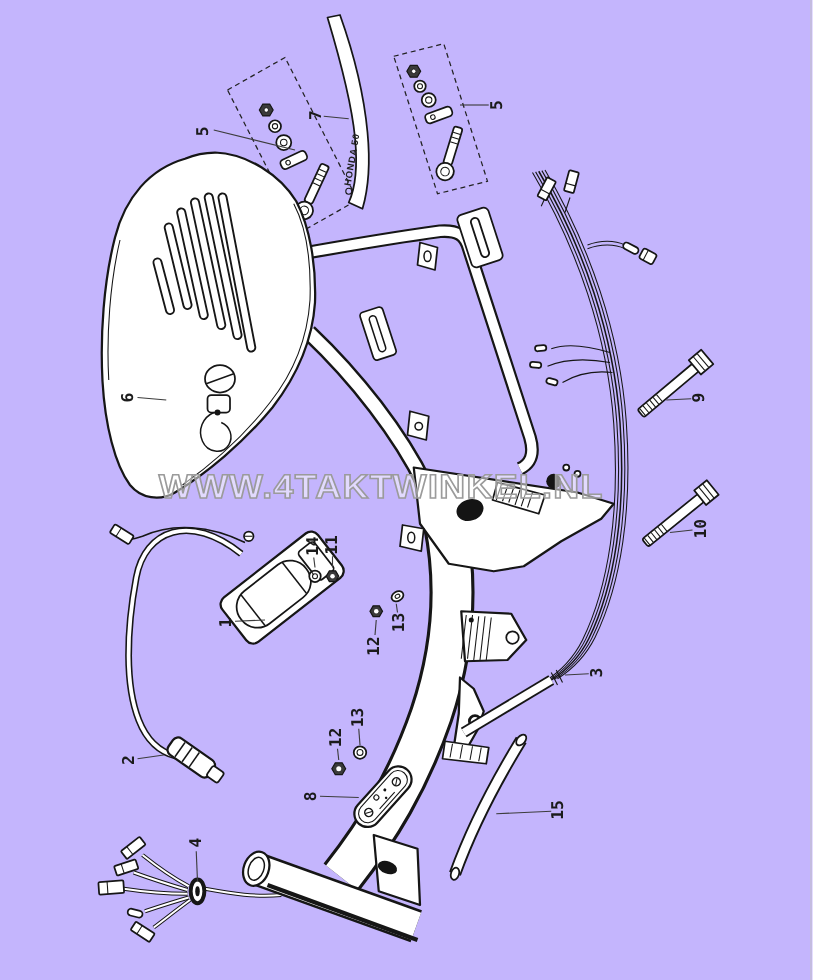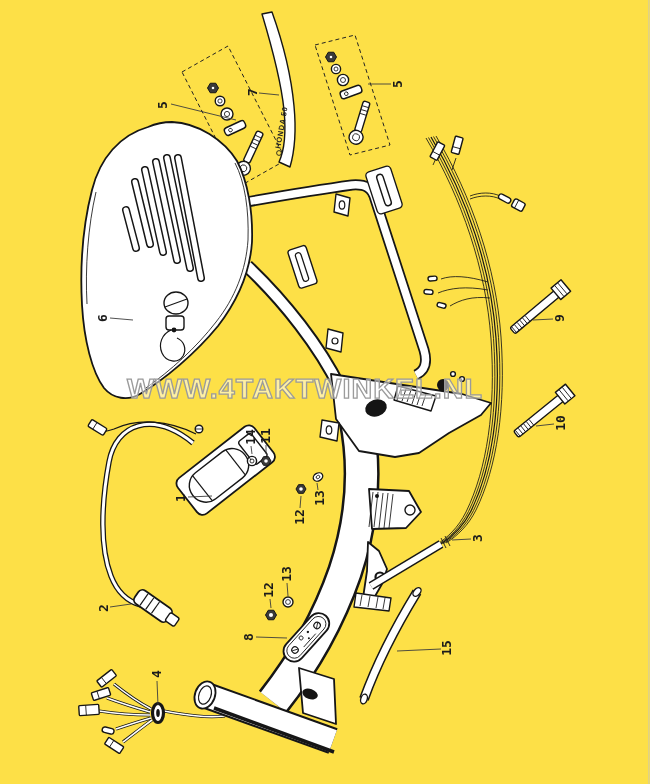--- a/index.html
+++ b/index.html
@@ -1,16 +1,16 @@
 <!DOCTYPE html>
 <html><head>
 <meta charset="utf-8">
 <style>
   html,body{margin:0;padding:0;background:#ffffff;}
-  .stage{width:650px;height:784px;background:#fde047;position:relative;overflow:hidden;
+  .stage{width:650px;height:784px;background:#c4b5fd;position:relative;overflow:hidden;
          font-family:"Liberation Sans",sans-serif;}
   svg{display:block}
   .callout{font-family:"DejaVu Sans Mono",monospace;font-weight:700;font-size:13px;fill:#1b1b1b;}
   .leader{stroke:#3c3c3c;stroke-width:.9;}
   .wm{font-family:"Liberation Sans",sans-serif;font-weight:700;font-size:27px;
       fill:rgba(255,255,255,.5);stroke:#9b9b9b;stroke-width:1.25px;letter-spacing:1px;}
   .emb{font-family:"Liberation Sans",sans-serif;font-weight:700;font-size:7.5px;
        fill:#222;letter-spacing:.6px;}
   .o2{fill:#fff;stroke:#161616;stroke-width:1.8;stroke-linejoin:round;}
   .o15{fill:#fff;stroke:#161616;stroke-width:1.4;stroke-linejoin:round;}

